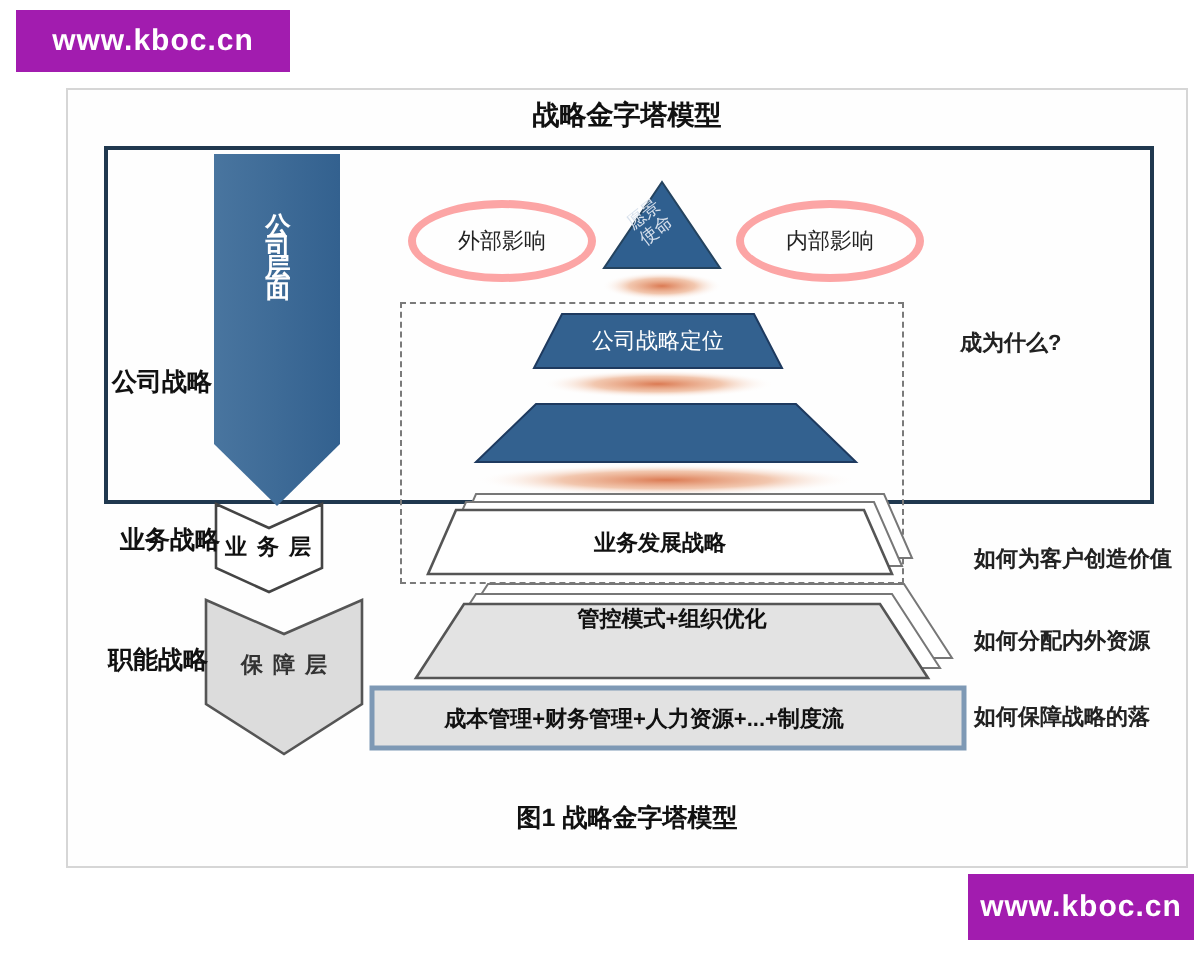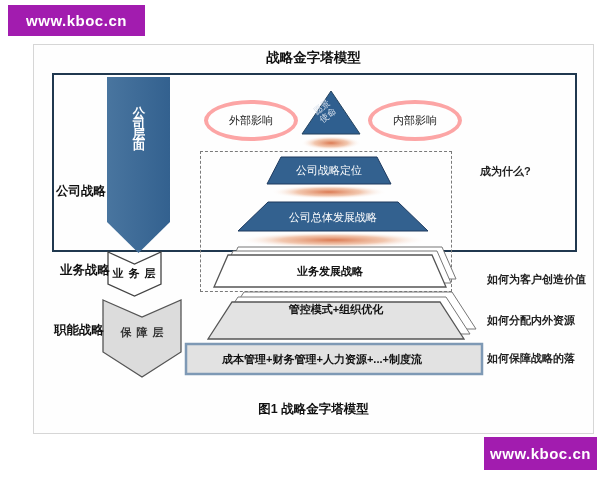--- a/index.html
+++ b/index.html
@@ -96,21 +96,20 @@
 
   <div class="ellipse" style="left:204px;top:100px;width:86px;height:33px;">
     <span>外部影响</span>
   </div>
   <div class="ellipse" style="left:368px;top:100px;width:86px;height:33px;">
     <span>内部影响</span>
   </div>
 
   <div class="apex-text">愿景使命</div>
   <div class="shape-text white" style="left:267px;top:159px;width:124px;height:22px;">公司战略定位</div>
-  <div class="shape-text white" style="left:238px;top:206px;width:190px;height:22px;">公司总体发展战略</div>
   <div class="shape-text" style="left:214px;top:260px;width:232px;height:22px;font-weight:bold;">业务发展战略</div>
   <div class="shape-text" style="left:208px;top:298px;width:256px;height:22px;font-weight:bold;">管控模式+组织优化</div>
   <div class="shape-text" style="left:174px;top:348px;width:296px;height:22px;font-weight:bold;">成本管理+财务管理+人力资源+...+制度流</div>
 
   <div class="txt question" style="left:480px;top:164px;">成为什么?</div>
   <div class="txt question" style="left:487px;top:272px;">如何为客户创造价值</div>
   <div class="txt question" style="left:487px;top:313px;">如何分配内外资源</div>
   <div class="txt question" style="left:487px;top:351px;">如何保障战略的落</div>
 
 </div>

